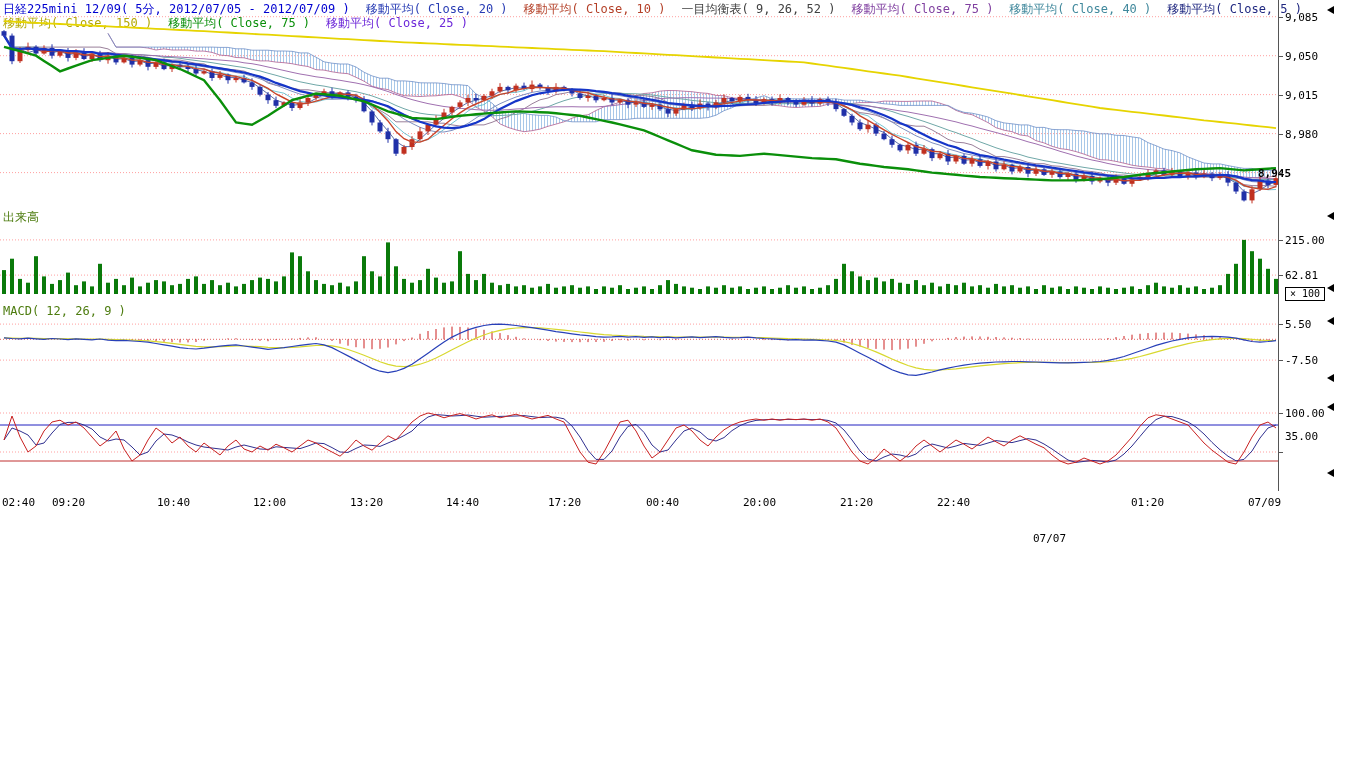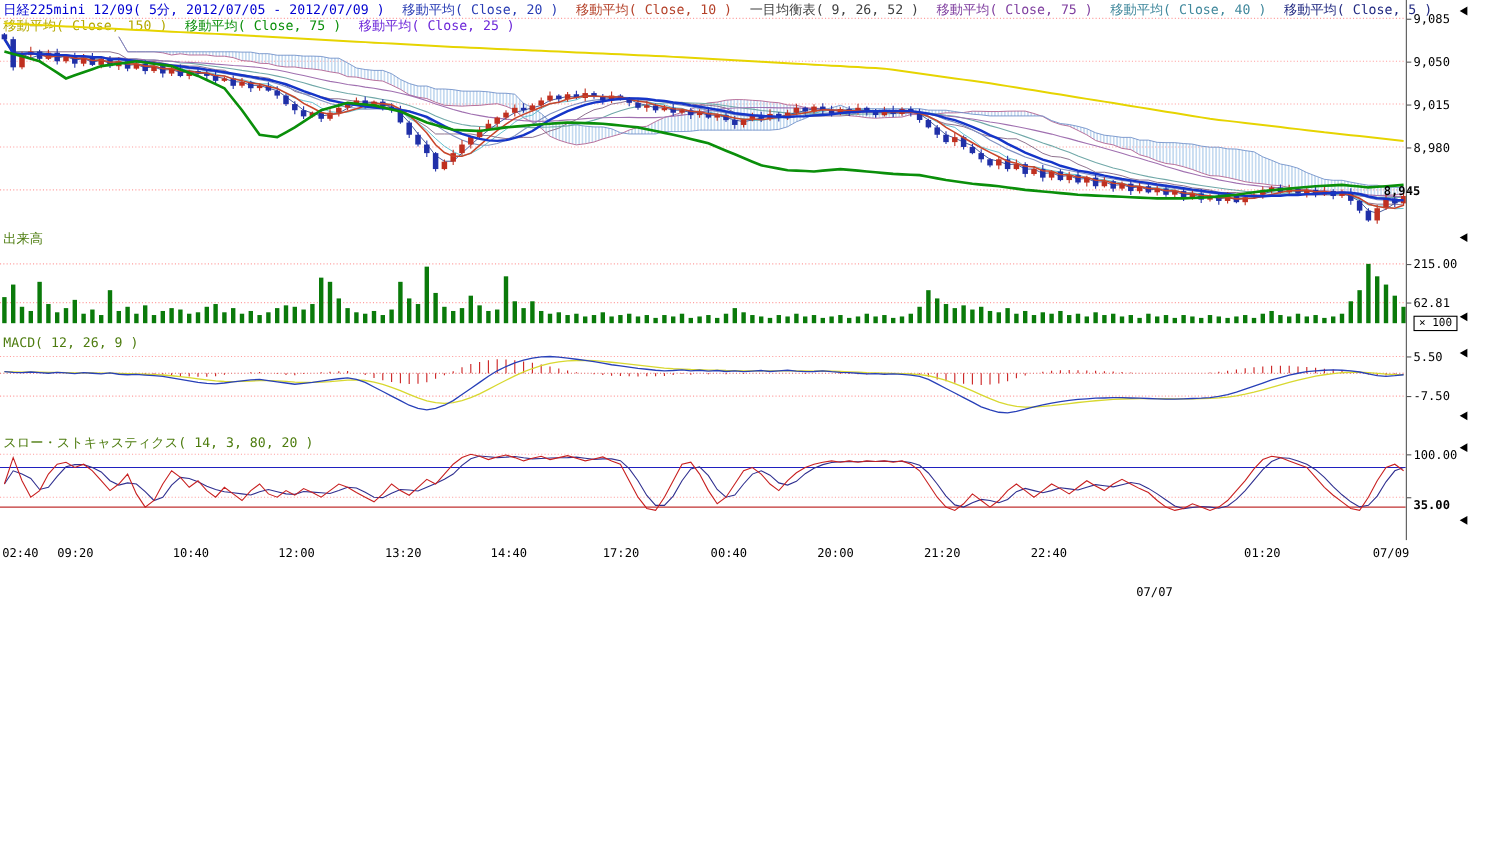--- a/index.html
+++ b/index.html
@@ -667,21 +667,20 @@
       <line x1="1220" x2="1220" y1="21.3" y2="19.1" stroke="#cc2020" stroke-width="1"></line>
       <line x1="1228" x2="1228" y1="21.3" y2="20.0" stroke="#cc2020" stroke-width="1"></line>
       <line x1="1244" x2="1244" y1="21.3" y2="22.5" stroke="#cc2020" stroke-width="1"></line>
       <line x1="1252" x2="1252" y1="21.3" y2="23.4" stroke="#cc2020" stroke-width="1"></line>
       <line x1="1260" x2="1260" y1="21.3" y2="23.3" stroke="#cc2020" stroke-width="1"></line>
       <line x1="1268" x2="1268" y1="21.3" y2="22.4" stroke="#cc2020" stroke-width="1"></line>
       <path d="M4 19.9 L12 20.1 L20 20.3 L28 20.2 L36 20.4 L44 20.6 L52 20.6 L60 20.7 L68 20.9 L76 20.9 L84 21.0 L92 21.2 L100 21.2 L108 21.4 L116 21.7 L124 21.9 L132 22.2 L140 22.5 L148 22.9 L156 23.6 L164 24.4 L172 25.3 L180 26.4 L188 27.4 L196 28.3 L204 28.8 L212 28.9 L220 28.7 L228 28.4 L236 28.0 L244 28.0 L252 28.3 L260 28.7 L268 29.4 L276 29.7 L284 29.6 L292 29.4 L300 28.9 L308 28.2 L316 27.5 L324 27.4 L332 27.9 L340 29.4 L348 31.5 L356 34.2 L364 37.2 L372 40.5 L380 43.7 L388 46.4 L396 48.1 L404 48.7 L412 48.1 L420 46.2 L428 43.5 L436 40.0 L444 36.0 L452 31.8 L460 27.7 L468 23.7 L476 20.1 L484 17.0 L492 14.3 L500 12.3 L508 10.9 L516 10.0 L524 9.7 L532 9.7 L540 9.9 L548 10.5 L556 11.3 L564 12.1 L572 13.0 L580 14.0 L588 14.9 L596 15.8 L604 16.7 L612 17.2 L620 17.5 L628 17.9 L636 18.0 L644 18.4 L652 18.5 L660 18.8 L668 18.9 L676 19.1 L684 19.2 L692 19.1 L700 19.2 L708 19.2 L716 19.0 L724 19.1 L732 19.3 L740 19.4 L748 19.3 L756 19.5 L764 19.7 L772 20.0 L780 20.3 L788 20.7 L796 20.9 L804 21.2 L812 21.4 L820 21.7 L828 22.0 L836 22.5 L844 23.6 L852 25.5 L860 27.9 L868 30.7 L876 33.9 L884 37.4 L892 41.0 L900 44.4 L908 47.5 L916 49.9 L924 51.4 L932 52.1 L940 52.0 L948 51.5 L956 50.8 L964 49.8 L972 48.9 L980 47.9 L988 47.1 L996 46.3 L1004 45.7 L1012 45.1 L1020 44.7 L1028 44.5 L1036 44.4 L1044 44.4 L1052 44.4 L1060 44.5 L1068 44.6 L1076 44.6 L1084 44.5 L1092 44.4 L1100 44.2 L1108 43.7 L1116 43.0 L1124 41.8 L1132 40.3 L1140 38.5 L1148 36.4 L1156 34.2 L1164 31.9 L1172 29.7 L1180 27.6 L1188 25.7 L1196 24.0 L1204 22.7 L1212 21.6 L1220 20.8 L1228 20.4 L1236 20.3 L1244 20.7 L1252 21.4 L1260 22.1 L1268 22.5 L1276 22.5 " fill="none" stroke="#d8d830" stroke-width="1.2"></path>
       <path d="M4 19.9 L12 20.5 L20 20.8 L28 20.2 L36 20.8 L44 21.3 L52 20.5 L60 21.0 L68 21.6 L76 20.8 L84 21.3 L92 21.9 L100 21.0 L108 22.2 L116 22.7 L124 22.4 L132 23.0 L140 23.5 L148 24.1 L156 25.5 L164 26.9 L172 28.2 L180 29.6 L188 30.5 L196 31.0 L204 30.2 L212 29.1 L220 28.2 L228 27.4 L236 26.9 L244 28.0 L252 29.1 L260 30.2 L268 31.3 L276 30.5 L284 29.6 L292 28.5 L300 27.4 L308 26.3 L316 25.5 L324 26.9 L332 29.6 L340 33.8 L348 37.9 L356 42.1 L364 46.2 L372 50.4 L380 53.2 L388 54.6 L396 53.2 L404 50.4 L412 46.2 L420 40.7 L428 35.2 L436 29.6 L444 24.1 L452 19.1 L460 15.2 L468 11.9 L476 9.4 L484 7.5 L492 6.4 L500 6.1 L508 6.6 L516 7.5 L524 8.6 L532 9.7 L540 10.8 L548 12.2 L556 13.6 L564 14.7 L572 15.8 L580 16.9 L588 17.7 L596 18.6 L604 19.1 L612 18.8 L620 18.3 L628 19.1 L636 18.6 L644 19.4 L652 18.8 L660 19.7 L668 19.1 L676 19.9 L684 19.4 L692 18.8 L700 19.7 L708 19.1 L716 18.6 L724 19.4 L732 19.9 L740 19.7 L748 19.1 L756 19.9 L764 20.5 L772 20.8 L780 21.3 L788 21.9 L796 21.6 L804 22.2 L812 21.9 L820 22.4 L828 23.0 L836 24.1 L844 26.9 L852 31.0 L860 35.2 L868 39.3 L876 43.5 L884 47.6 L892 51.8 L900 54.6 L908 56.8 L916 57.3 L924 55.9 L932 54.0 L940 51.8 L948 50.1 L956 48.5 L964 47.1 L972 46.0 L980 45.1 L988 44.6 L996 44.0 L1004 43.8 L1012 43.5 L1020 43.5 L1028 43.8 L1036 44.0 L1044 44.3 L1052 44.6 L1060 44.9 L1068 44.9 L1076 44.6 L1084 44.3 L1092 44.0 L1100 43.5 L1108 42.4 L1116 40.7 L1124 38.5 L1132 35.7 L1140 33.0 L1148 30.2 L1156 27.4 L1164 25.2 L1172 23.0 L1180 21.3 L1188 19.9 L1196 19.1 L1204 18.6 L1212 18.3 L1220 18.6 L1228 19.1 L1236 20.2 L1244 21.9 L1252 23.5 L1260 24.1 L1268 23.5 L1276 22.7 " fill="none" stroke="#2840b8" stroke-width="1.2"></path>
     </svg>
 
-  <div class="panel-title" style="top:394px">スロー・ストキャスティクス( 14, 3, 80, 20 )</div>
   <svg class="panel" id="stoch-chart" width="1278" height="78" style="top: 408px;">
       <line x1="0" x2="1278" y1="5.0" y2="5.0" stroke="#ff9f9f" stroke-dasharray="1,2"></line>
       <line x1="0" x2="1278" y1="44.0" y2="44.0" stroke="#ff9f9f" stroke-dasharray="1,2"></line>
       <line x1="0" x2="1278" y1="17.0" y2="17.0" stroke="#2020c0" stroke-width="1"></line>
       <line x1="0" x2="1278" y1="53.0" y2="53.0" stroke="#c03030" stroke-width="1"></line>
       <path d="M4 32.0 L12 20.0 L20 23.0 L28 27.0 L36 37.0 L44 35.0 L52 25.0 L60 16.4 L68 14.4 L76 14.4 L84 17.0 L92 21.0 L100 29.0 L108 33.0 L116 31.0 L124 32.0 L132 39.0 L140 47.0 L148 44.0 L156 33.0 L164 26.0 L172 27.0 L180 30.0 L188 34.0 L196 37.0 L204 39.0 L212 40.0 L220 41.0 L228 42.0 L236 39.0 L244 37.0 L252 39.0 L260 41.0 L268 41.4 L276 38.8 L284 39.4 L292 40.0 L300 40.6 L308 38.0 L316 35.0 L324 35.6 L332 39.6 L340 44.0 L348 44.4 L356 40.4 L364 37.0 L372 37.4 L380 38.4 L388 35.0 L396 31.6 L404 27.6 L412 23.0 L420 15.0 L428 9.0 L436 6.6 L444 7.2 L452 8.0 L460 7.6 L468 7.0 L476 8.2 L484 9.2 L492 8.8 L500 8.4 L508 8.2 L516 8.0 L524 7.6 L532 8.6 L540 9.6 L548 9.2 L556 9.2 L564 10.8 L572 18.0 L580 29.0 L588 42.4 L596 51.4 L604 51.4 L612 43.0 L620 29.0 L628 18.4 L636 16.4 L644 24.4 L652 37.0 L660 44.0 L668 42.0 L676 32.0 L684 23.0 L692 20.0 L700 24.0 L708 31.0 L716 33.0 L724 29.6 L732 22.6 L740 17.6 L748 14.4 L756 12.4 L764 11.8 L772 11.4 L780 11.8 L788 11.4 L796 11.6 L804 11.2 L812 11.6 L820 11.4 L828 12.4 L836 15.0 L844 22.0 L852 32.0 L860 43.0 L868 51.0 L876 53.0 L884 49.0 L892 46.0 L900 47.0 L908 49.0 L916 46.0 L924 39.0 L932 36.0 L940 38.0 L948 40.0 L956 38.0 L964 35.4 L972 36.4 L980 37.4 L988 35.0 L996 32.6 L1004 33.6 L1012 34.6 L1020 32.6 L1028 30.6 L1036 32.0 L1044 36.0 L1052 41.0 L1060 46.6 L1068 52.0 L1076 54.4 L1084 53.4 L1092 52.4 L1100 53.0 L1108 54.0 L1116 52.0 L1124 46.0 L1132 38.0 L1140 28.4 L1148 19.0 L1156 11.6 L1164 8.2 L1172 8.6 L1180 11.0 L1188 14.0 L1196 19.0 L1204 26.0 L1212 34.4 L1220 41.8 L1228 48.2 L1236 52.8 L1244 51.4 L1252 43.0 L1260 30.0 L1268 20.0 L1276 17.0 " fill="none" stroke="#303090" stroke-width="1"></path>
       <path d="M4 32.0 L12 8.0 L20 29.0 L28 44.0 L36 38.0 L44 23.0 L52 14.0 L60 12.2 L68 17.0 L76 14.0 L84 20.0 L92 29.0 L100 38.0 L108 32.0 L116 23.0 L124 41.0 L132 53.0 L140 47.0 L148 32.0 L156 20.0 L164 26.0 L172 35.0 L180 29.0 L188 38.0 L196 44.0 L204 35.0 L212 41.0 L220 47.0 L228 38.0 L236 32.0 L244 41.0 L252 44.0 L260 38.0 L268 42.2 L276 36.2 L284 39.8 L292 44.0 L300 38.0 L308 32.0 L316 35.0 L324 39.8 L332 44.0 L340 48.2 L348 41.0 L356 32.0 L364 38.0 L372 42.2 L380 35.0 L388 27.8 L396 32.0 L404 23.0 L412 14.0 L420 8.0 L428 5.0 L436 6.8 L444 9.8 L452 7.4 L460 5.6 L468 8.0 L476 11.0 L484 8.6 L492 6.8 L500 9.8 L508 8.0 L516 6.2 L524 8.6 L532 11.0 L540 9.2 L548 7.4 L556 11.0 L564 14.0 L572 29.0 L580 44.0 L588 54.2 L596 56.0 L604 44.0 L612 29.0 L620 14.0 L628 12.2 L636 23.0 L644 38.0 L652 50.0 L660 44.0 L668 32.0 L676 20.0 L684 17.0 L692 23.0 L700 32.0 L708 38.0 L716 29.0 L724 21.8 L732 17.0 L740 14.0 L748 12.2 L756 11.0 L764 12.2 L772 11.0 L780 12.2 L788 11.0 L796 11.6 L804 11.0 L812 12.2 L820 11.0 L828 14.0 L836 20.0 L844 32.0 L852 44.0 L860 53.0 L868 56.0 L876 50.0 L884 41.0 L892 47.0 L900 53.0 L908 47.0 L916 38.0 L924 32.0 L932 38.0 L940 44.0 L948 38.0 L956 32.0 L964 36.2 L972 41.0 L980 35.0 L988 29.0 L996 33.8 L1004 38.0 L1012 32.0 L1020 27.8 L1028 32.0 L1036 36.2 L1044 39.8 L1052 47.0 L1060 53.0 L1068 56.0 L1076 54.2 L1084 50.0 L1092 53.0 L1100 56.0 L1108 53.0 L1116 47.0 L1124 38.0 L1132 29.0 L1140 18.2 L1148 9.8 L1156 6.8 L1164 8.0 L1172 11.0 L1180 14.0 L1188 17.0 L1196 26.0 L1204 35.0 L1212 42.2 L1220 48.2 L1228 54.2 L1236 56.0 L1244 44.0 L1252 29.0 L1260 17.0 L1268 14.0 L1276 20.0 " fill="none" stroke="#c82020" stroke-width="1"></path>
     </svg>
 
   <div class="vaxis-line"></div>
@@ -699,21 +698,21 @@
       <div class="axis-label" style="left: 1285px; top: 233.852px;">215.00</div>
       <div class="tickmark" style="top: 240px;"></div>
       <div class="axis-label" style="left: 1285px; top: 269.111px;">62.81</div>
       <div class="tickmark" style="top: 275px;"></div>
       <div class="axis-label" style="left: 1285px; top: 318.092px;">5.50</div>
       <div class="tickmark" style="top: 324px;"></div>
       <div class="axis-label" style="left: 1285px; top: 354.092px;">-7.50</div>
       <div class="tickmark" style="top: 360px;"></div>
       <div class="axis-label" style="left: 1285px; top: 406.98px;">100.00</div>
       <div class="tickmark" style="top: 413px;"></div>
-      <div class="axis-label" style="left: 1285px; top: 453px; font-weight: bold;">35.00</div>
+      <div class="axis-label" style="left: 1285px; top: 430px;">35.00</div>
       <div class="tickmark" style="top: 452px;"></div>
     </div>
   <div id="x-axis">
       <div class="time-label" style="left: 2px;">02:40</div>
       <div class="time-label" style="left: 52px;">09:20</div>
       <div class="time-label" style="left: 157px;">10:40</div>
       <div class="time-label" style="left: 253px;">12:00</div>
       <div class="time-label" style="left: 350px;">13:20</div>
       <div class="time-label" style="left: 446px;">14:40</div>
       <div class="time-label" style="left: 548px;">17:20</div>

